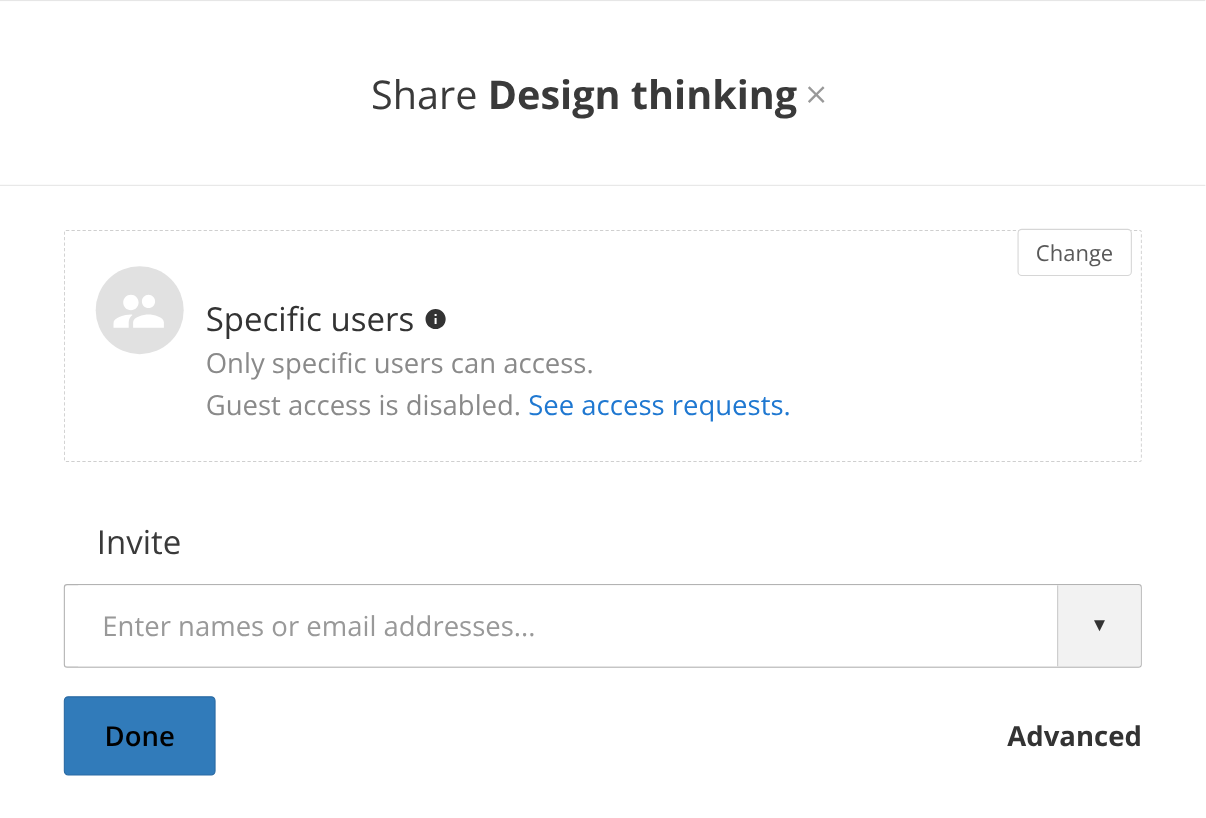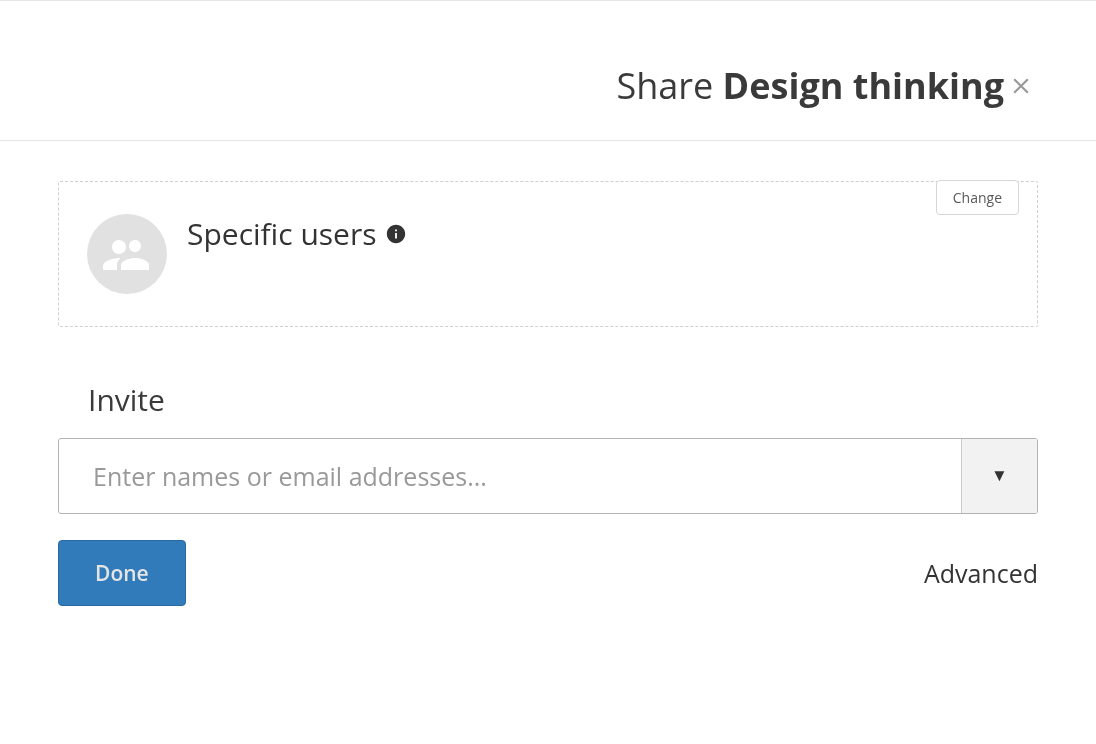--- a/index.html
+++ b/index.html
@@ -15,22 +15,22 @@
       overflow: hidden;
     }
     .modal {
       width: 100%;
       height: 100%;
       background: #fff;
     }
     .modal-header {
       display: flex;
       align-items: center;
-      justify-content: flex-end;
-      padding: 60px 58px 30px 58px;
+      justify-content: center;
+      padding: 60px 58px 58px 58px;
       border-bottom: 1px solid #e6e6e6;
       border-top: 1px solid #e6e6e6;
     }
     .modal-title {
       font-size: 36px;
       color: #3a3a3a;
       font-weight: 400;
     }
     .modal-title .bold {
       font-weight: 700;
@@ -55,26 +55,26 @@
       border: 1px dashed #cfcfcf;
       border-radius: 2px;
       padding: 32px 28px 32px 28px;
       display: flex;
       align-items: flex-start;
       gap: 20px;
     }
     .change-btn {
       position: absolute;
       top: -2px;
-      right: 18px;
+      right: 8px;
       background: #fff;
       border: 1px solid #d6d6d6;
       border-radius: 4px;
       padding: 7px 16px;
-      font-size: 14px;
+      font-size: 20px;
       color: #595959;
       cursor: pointer;
       font-family: inherit;
     }
     .users-icon {
       width: 80px;
       height: 80px;
       border-radius: 50%;
       background: #e1e1e1;
       display: flex;
@@ -82,20 +82,21 @@
       justify-content: center;
       flex-shrink: 0;
     }
     .users-icon svg {
       width: 48px;
       height: 48px;
       fill: #fff;
     }
     .access-text {
       padding-top: 2px;
+      margin-top: 28px;
     }
     .access-title {
       font-size: 30px;
       color: #333;
       font-weight: 400;
       display: flex;
       align-items: center;
       gap: 8px;
       line-height: 1.2;
     }
@@ -164,33 +165,33 @@
       color: #333;
     }
     .footer-row {
       display: flex;
       justify-content: space-between;
       align-items: center;
       margin-top: 26px;
     }
     .done-btn {
       background: #317bba;
-      color: #e5e5e5;
+      color: #000000;
       border: 1px solid #2a6aa3;
       border-radius: 4px;
       padding: 18px 36px;
-      font-size: 21px;
+      font-size: 25px;
       font-weight: 600;
       cursor: pointer;
       font-family: inherit;
     }
     .advanced-link {
       font-size: 25px;
       color: #333;
-      font-weight: 400;
+      font-weight: 700;
       text-decoration: none;
       cursor: pointer;
     }
   </style>
 </head>
 <body>
 
 <div class="modal">
   <div class="modal-header">
     <h1 class="modal-title">
@@ -216,20 +217,24 @@
       </div>
       <div class="access-text">
         <div class="access-title">
           <span>Specific users</span>
           <span class="info-icon">
             <svg viewBox="0 0 24 24">
                 <path d="M12 2C6.48 2 2 6.48 2 12s4.48 10 10 10 10-4.48 10-10S17.52 2 12 2zm1 15h-2v-6h2v6zm0-8h-2V7h2v2z"></path>
               </svg>
           </span>
         </div>
+        <div class="access-desc">
+          <span>Only specific users can access.</span><br>
+          <span>Guest access is disabled. </span><a class="access-link">See access requests.</a>
+        </div>
       </div>
     </div>
 
     <div class="invite-section">
       <div class="invite-label">Invite</div>
       <div class="invite-input-group">
         <input type="text" class="invite-input" placeholder="Enter names or email addresses..." style="">
         <button class="dropdown-btn">
           <span>▼</span>
         </button>

